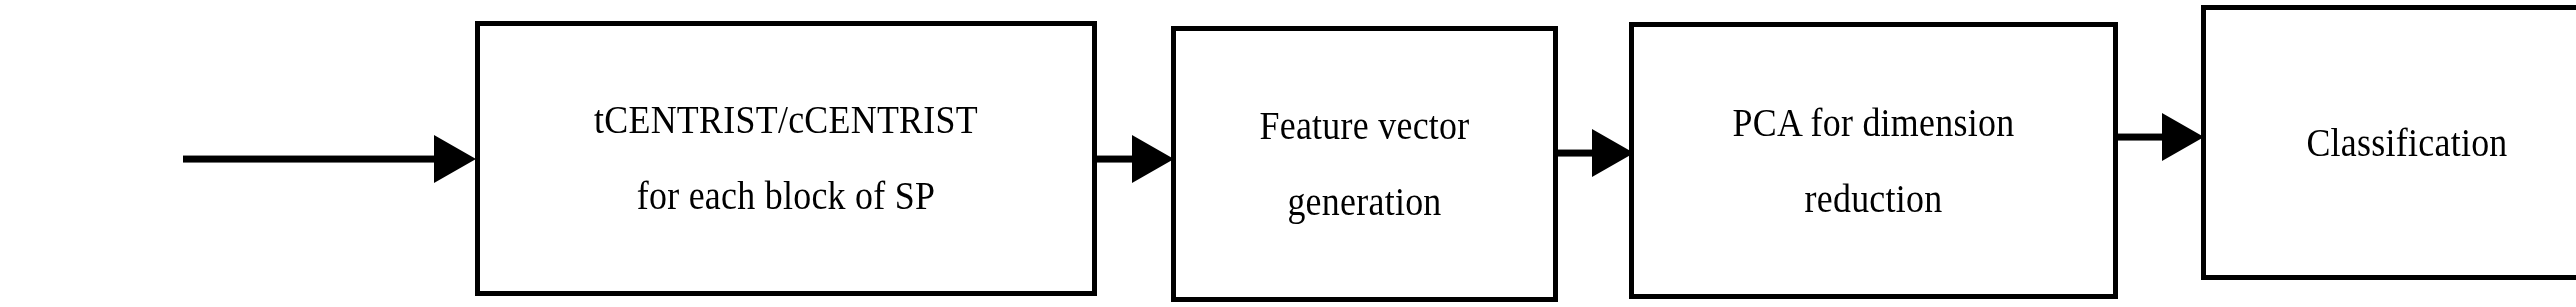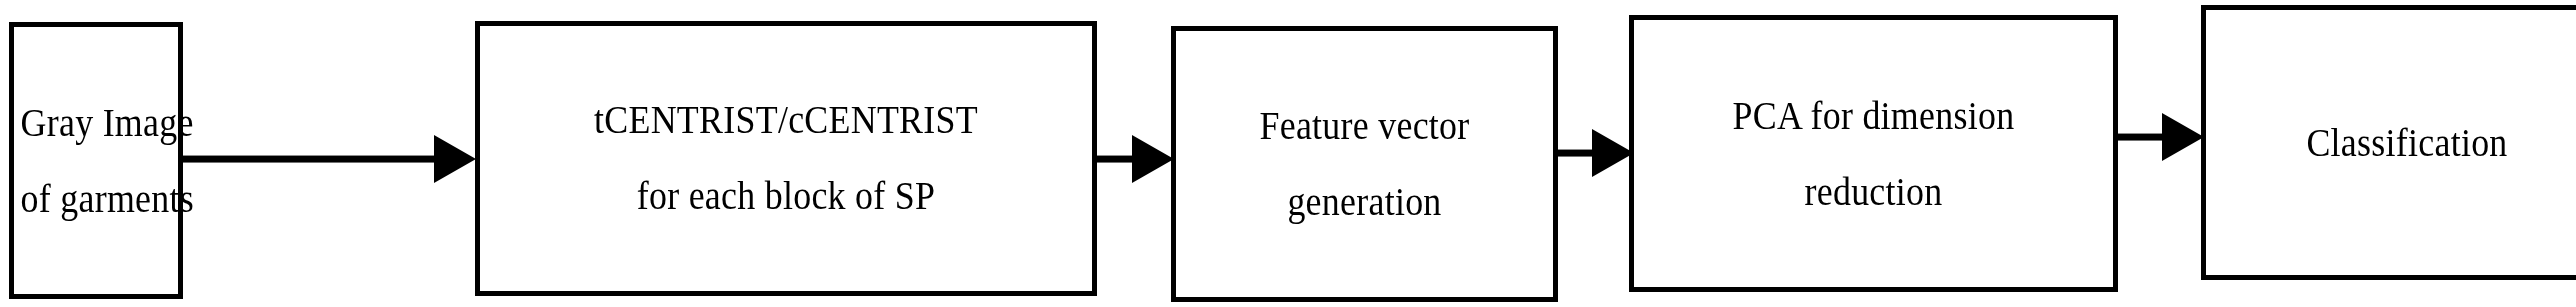--- a/index.html
+++ b/index.html
@@ -39,21 +39,21 @@
     transform: scaleX(0.92);
   }
   .node-line + .node-line {
     margin-top: 32.5px;
   }
 
   
   #node-0 { left: 9.4px;   top: 22px; width: 174px;  height: 277px; }
   #node-1 { left: 475px;  top: 20.6px; width: 622px;  height: 275px; }
   #node-2 { left: 1171px; top: 13.7px; width: 387px;  height: 276px; margin-top: 12px; }
-  #node-3 { left: 1629px; top: 15px;  width: 489px;  height: 277px; }
+  #node-3 { left: 1629px; top: 22px;  width: 489px;  height: 277px; }
   #node-4 { left: 2201px; top: 5px;  width: 412px;  height: 275px; }
 
   
   .connector {
     position: absolute;
     height: 0;
     z-index: 1;
   }
   .connector .shaft {
     position: absolute;
@@ -88,24 +88,20 @@
 
   #conn-3 { left: 2116px; top: 137px; width: 89px; }
   #conn-3 .shaft { width: 47px; }
   #conn-3 .head  { left: 46px; }
 </style>
 </head>
 <body>
 
 <div id="canvas">
 
-  <div class="node" id="node-0">
-    <span class="node-line">Gray Image</span>
-    <span class="node-line">of garments</span>
-  </div>
 
   <div class="connector" id="conn-0">
     <div class="shaft"></div>
     <div class="head"></div>
   </div>
 
   <div class="node" id="node-1">
     <span class="node-line">tCENTRIST/cCENTRIST</span>
     <span class="node-line">for each block of SP</span>
   </div>

